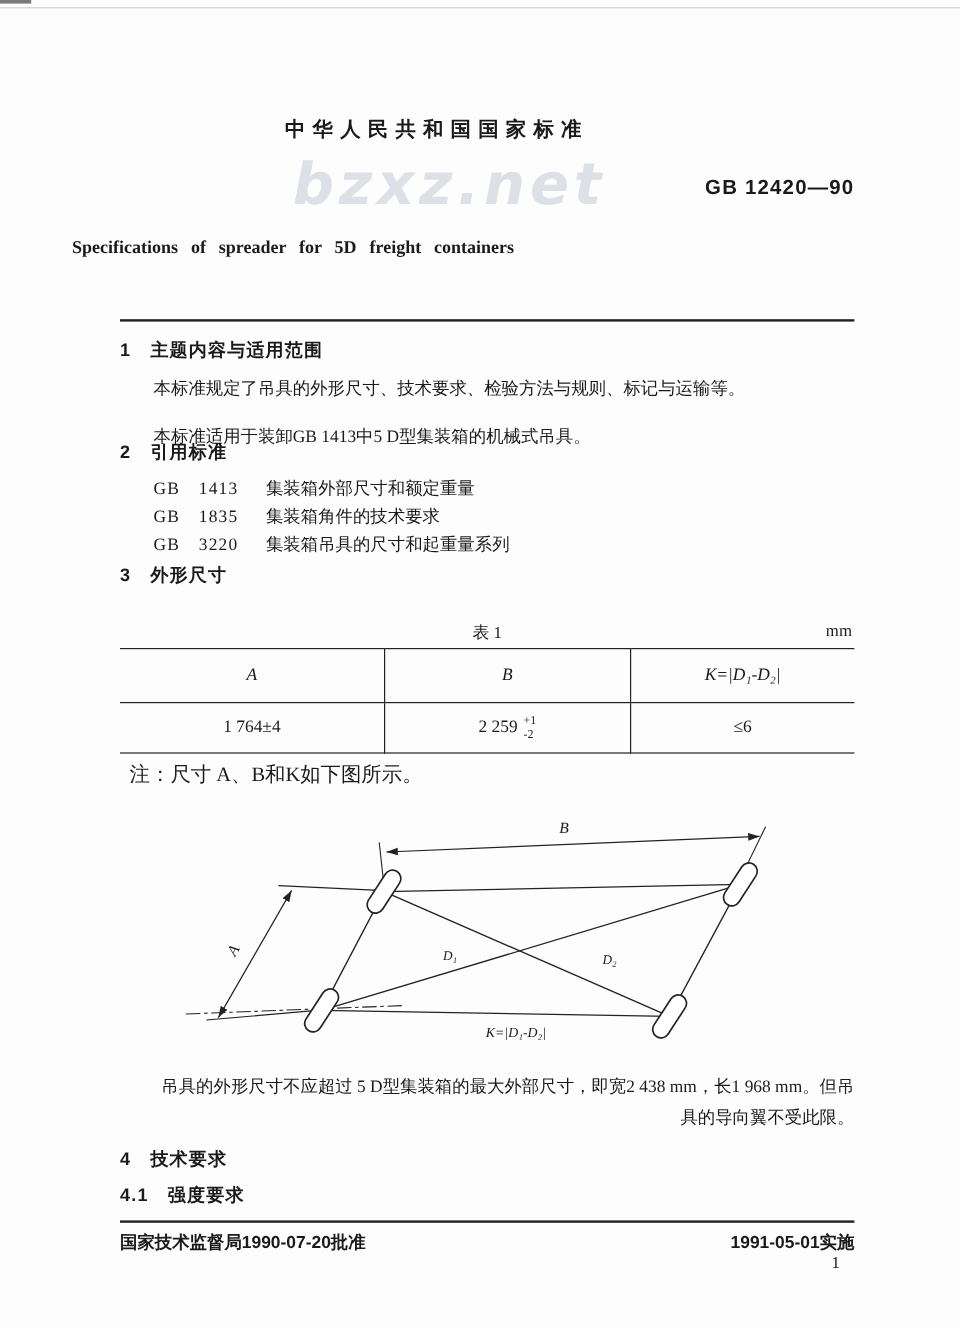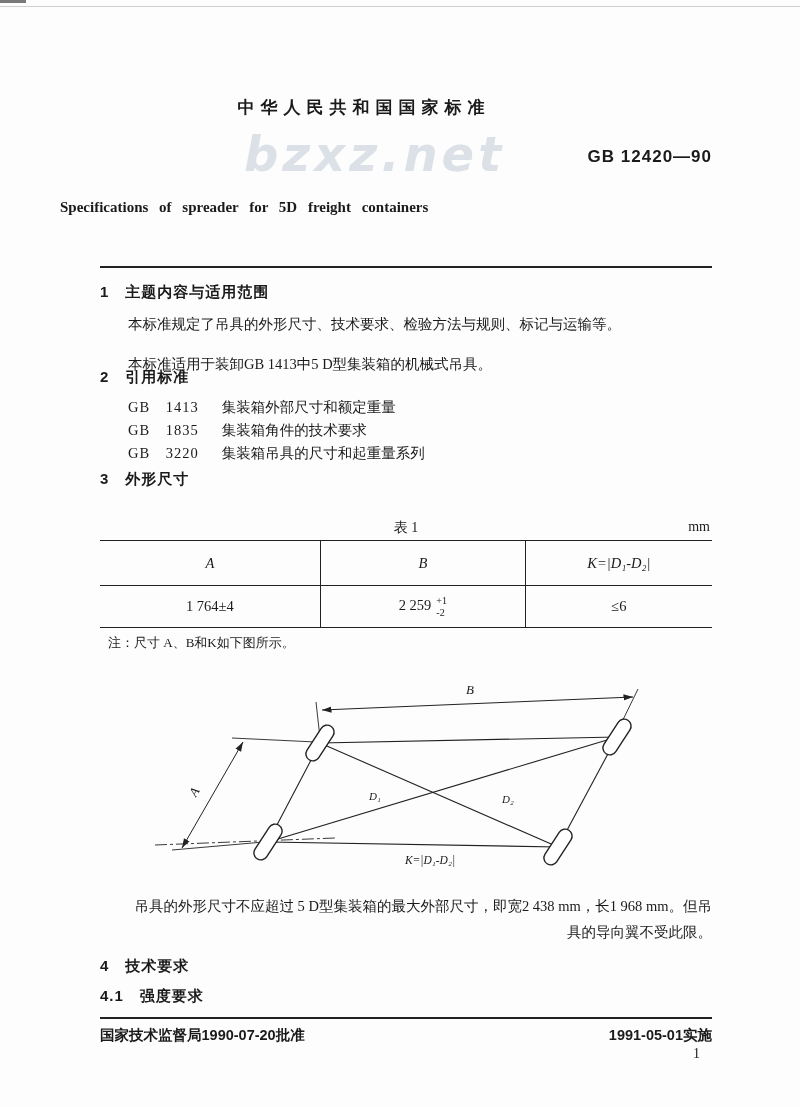--- a/index.html
+++ b/index.html
@@ -48,21 +48,21 @@
   table.dim-table td { border:1.5px solid #222; }
   table.dim-table tr td:first-child { border-left:none; }
   table.dim-table tr td:last-child { border-right:none; }
   table.dim-table .hrow td { height:45px; font-style:italic; }
   table.dim-table .drow td { height:42px; font-style:normal; }
   .col-a { width:36%; } .col-b { width:33.5%; } .col-k { width:30.5%; }
 
   .tol { display:inline-flex; flex-direction:column; font-size:10px; line-height:1.2;
     margin-left:5px; vertical-align:middle; text-align:left; }
 
-  .note-line { left:108px; top:634px; font-size:13px; }
+  .note-line { left:108px; top:634px; font-size:17px; }
 
   .diagram-wrap { left:80px; top:672px; width:640px; height:216px; }
   .dim-label { font-style:italic; font-size:13px; font-family:"Liberation Serif","DejaVu Serif",serif; fill:#1a1a1a; }
   .diag-label { font-style:italic; font-size:11px; fill:#1a1a1a; }
   .k-label { font-size:11.5px; fill:#1a1a1a; font-style:italic; }
 
   .footer-left { left:100px; top:1026px; font-size:14.5px; font-weight:bold; }
   .footer-right { right:88px; top:1026px; font-size:14.5px; font-weight:bold; }
   .page-num { right:100px; top:1046px; font-size:14px; }
 </style>

